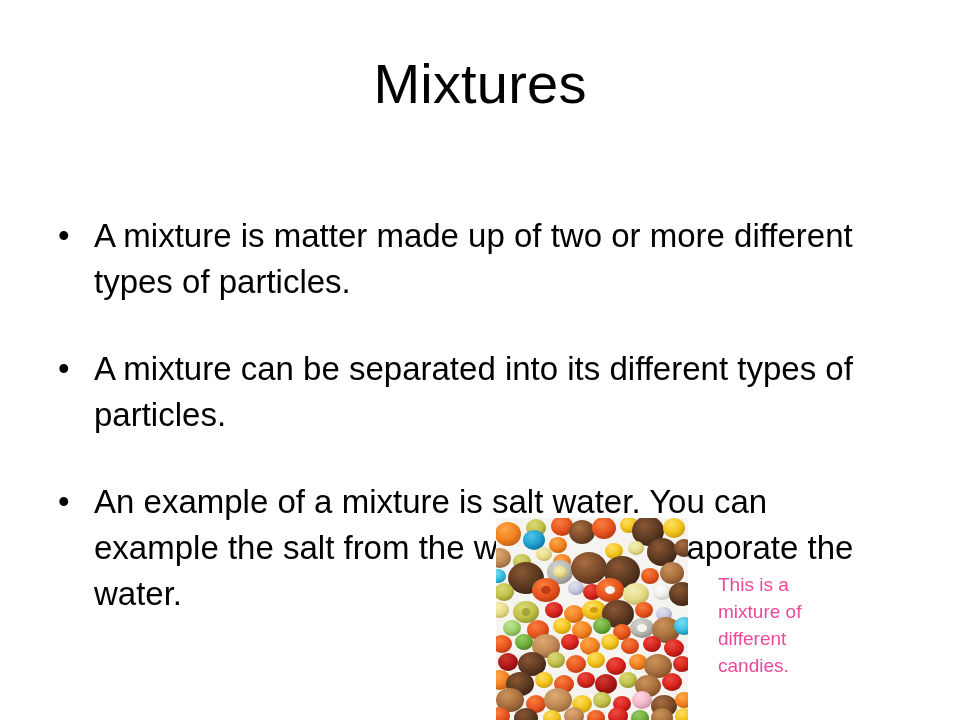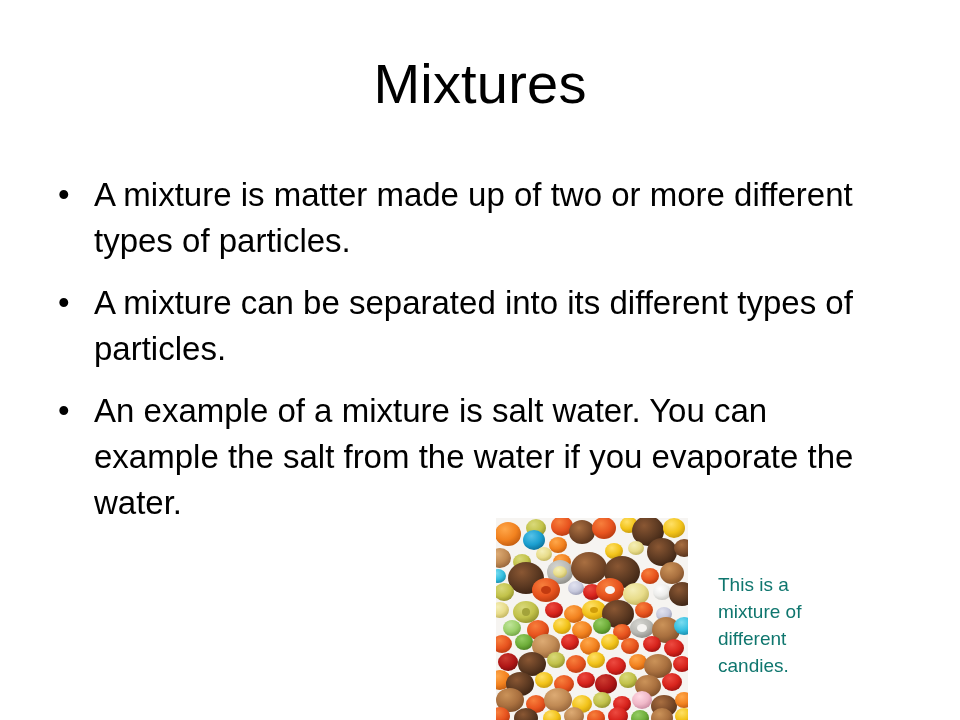--- a/index.html
+++ b/index.html
@@ -54,20 +54,21 @@
   .bullet-marker {
     position: absolute;
     left: 6px;
     top: 0;
     font-size: 33px;
     line-height: 46px;
     color: #000000;
   }
   .bullet-text {
     display: block;
+    margin-top: 41px;
   }
 
   
   #candy-photo {
     position: absolute;
     left: 496px;
     top: 518px;
     width: 192px;
     height: 202px;
     overflow: hidden;
@@ -78,21 +79,21 @@
   }
 
   
   #photo-caption {
     position: absolute;
     left: 718px;
     top: 571px;
     width: 110px;
     font-size: 19px;
     line-height: 27px;
-    color: #0f766e;
+    color: #ec4899;
     font-weight: 400;
   }
 </style>
 </head>
 <body>
 
 <div id="slide">
 
   <div id="slide-title">Mixtures</div>
 

